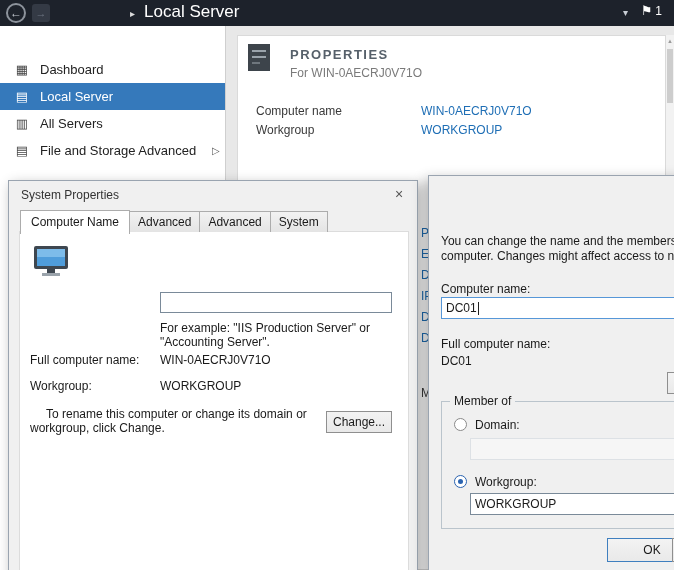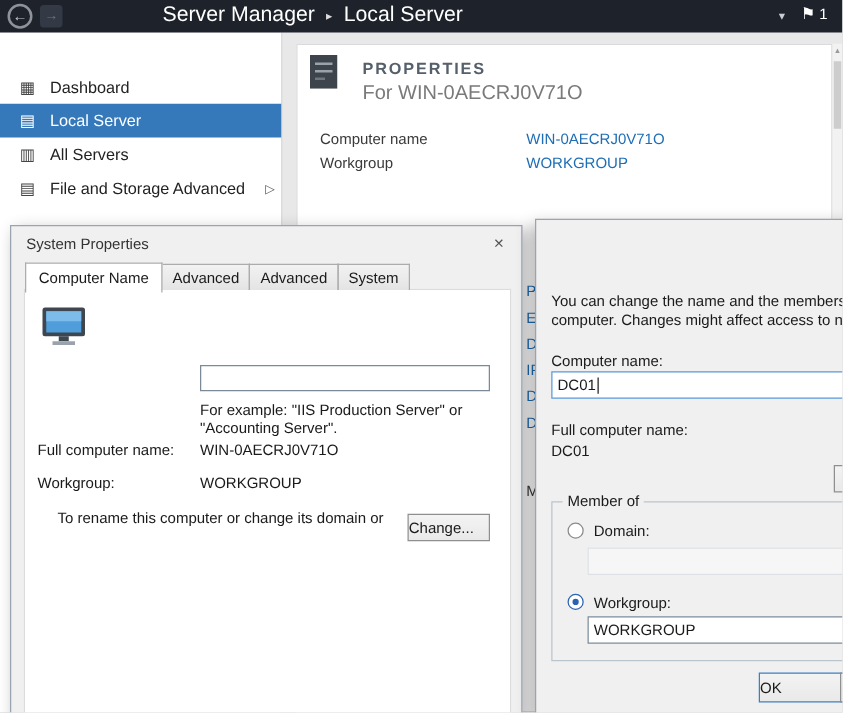--- a/index.html
+++ b/index.html
@@ -28,21 +28,21 @@
   .side-item.selected { background:#3579bb; color:#ffffff; }
   .side-icon { width:16px; text-align:center; font-size:13px; color:#454545; }
   .side-item.selected .side-icon { color:#ffffff; }
   .side-chev { font-size:10px; color:#5a5a5a; margin-left:6px; }
 
   
   .main { position:absolute; left:226px; top:26px; width:448px; height:544px; background:#e8e8e8; z-index:1; }
   .panel { position:absolute; left:11px; top:9px; width:429px; bottom:0; background:#ffffff; border:1px solid #dadada; }
   .panel-icon { position:absolute; left:10px; top:8px; }
   .panel-title { position:absolute; left:52px; top:11px; font-size:13px; font-weight:bold; letter-spacing:1.5px; color:#56606a; }
-  .panel-sub { position:absolute; left:52px; top:30px; font-size:16px; color:#7a7a7a; }
+  .panel-sub { position:absolute; left:52px; top:30px; font-size:12px; color:#7a7a7a; }
   .prow-label { position:absolute; left:18px; font-size:12px; color:#3a3a3a; }
   .prow-value { position:absolute; left:183px; font-size:12px; color:#1e6eb5; cursor:pointer; white-space:nowrap; }
   .clip-val { position:absolute; left:183px; font-size:12px; color:#1e6eb5; cursor:pointer; white-space:nowrap; }
   .clip-dark { position:absolute; left:183px; font-size:12px; color:#3a3a3a; white-space:nowrap; }
 
   
   .scrollbar { position:absolute; right:0; top:9px; bottom:0; width:8px; background:#f2f2f2; }
   .scroll-up { position:absolute; top:0; left:0; width:8px; height:12px; color:#9a9a9a; font-size:6px;
                text-align:center; line-height:12px; cursor:pointer; }
   .scroll-thumb { position:absolute; top:14px; left:1px; width:6px; height:54px; background:#cdcdcd; cursor:pointer; }
@@ -68,21 +68,21 @@
                    background:#ffffff; font:12px "Liberation Sans",sans-serif; padding:0 4px; }
   .sp-hint1 { position:absolute; left:140px; top:89px; color:#1a1a1a; }
   .sp-hint2 { position:absolute; left:140px; top:103px; color:#1a1a1a; }
   .sp-full-label { position:absolute; left:10px; top:121px; }
   .sp-full-value { position:absolute; left:140px; top:121px; }
   .sp-wg-label { position:absolute; left:10px; top:147px; }
   .sp-wg-value { position:absolute; left:140px; top:147px; }
   .sp-ren1 { position:absolute; left:26px; top:175px; }
   .sp-ren2 { position:absolute; left:10px; top:189px; }
   .btn { border:1px solid #8f8f8f; background:linear-gradient(#f3f3f3,#e9e9e9); font:12px "Liberation Sans",sans-serif;
-         text-align:left; cursor:pointer; color:#1a1a1a; }
+         text-align:center; cursor:pointer; color:#1a1a1a; }
   .sp-change-btn { position:absolute; left:306px; top:179px; width:66px; height:22px; line-height:20px; }
 
   
   .ncd { left:428px; top:175px; width:300px; height:400px; z-index:30; box-shadow:-3px 4px 12px rgba(0,0,0,.3); }
   .ncd-intro1 { position:absolute; left:12px; top:58px; white-space:nowrap; }
   .ncd-intro2 { position:absolute; left:12px; top:73px; white-space:nowrap; }
   .ncd-cn-label { position:absolute; left:12px; top:106px; }
   .ncd-cn-input { position:absolute; left:12px; top:121px; width:280px; height:22px; background:#ffffff;
                   border:1px solid #5697d8; padding:3px 4px; cursor:text; }
   .caret { display:inline-block; width:1px; height:13px; background:#222; vertical-align:middle; margin-left:1px; }
@@ -114,21 +114,20 @@
 <div class="stage">
 
   <div class="topbar">
     <div class="nav-back">
       <span>←</span>
     </div>
     <div class="nav-fwd">
       <span>→</span>
     </div>
     <div class="tb-title">
-      <span>Server Manager</span>
       <span class="tb-sep">▸</span>
       <span>Local Server</span>
     </div>
     <div class="tb-caret">▾</div>
     <div class="tb-flag">
       <span>⚑</span>
       <span class="cnt">1</span>
     </div>
   </div>
 
@@ -211,20 +210,21 @@
       <div class="sp-hint1">For example: "IIS Production Server" or</div>
       <div class="sp-hint2">"Accounting Server".</div>
 
       <div class="sp-full-label">Full computer name:</div>
       <div class="sp-full-value">WIN-0AECRJ0V71O</div>
 
       <div class="sp-wg-label">Workgroup:</div>
       <div class="sp-wg-value">WORKGROUP</div>
 
       <div class="sp-ren1">To rename this computer or change its domain or</div>
+      <div class="sp-ren2">workgroup, click Change.</div>
       <div class="btn sp-change-btn">Change...</div>
     </div>
   </div>
 
   <div class="dlg ncd">
 
     <div class="ncd-intro1">You can change the name and the membership o</div>
     <div class="ncd-intro2">computer. Changes might affect access to networ</div>
 
     <div class="ncd-cn-label">Computer name:</div>

